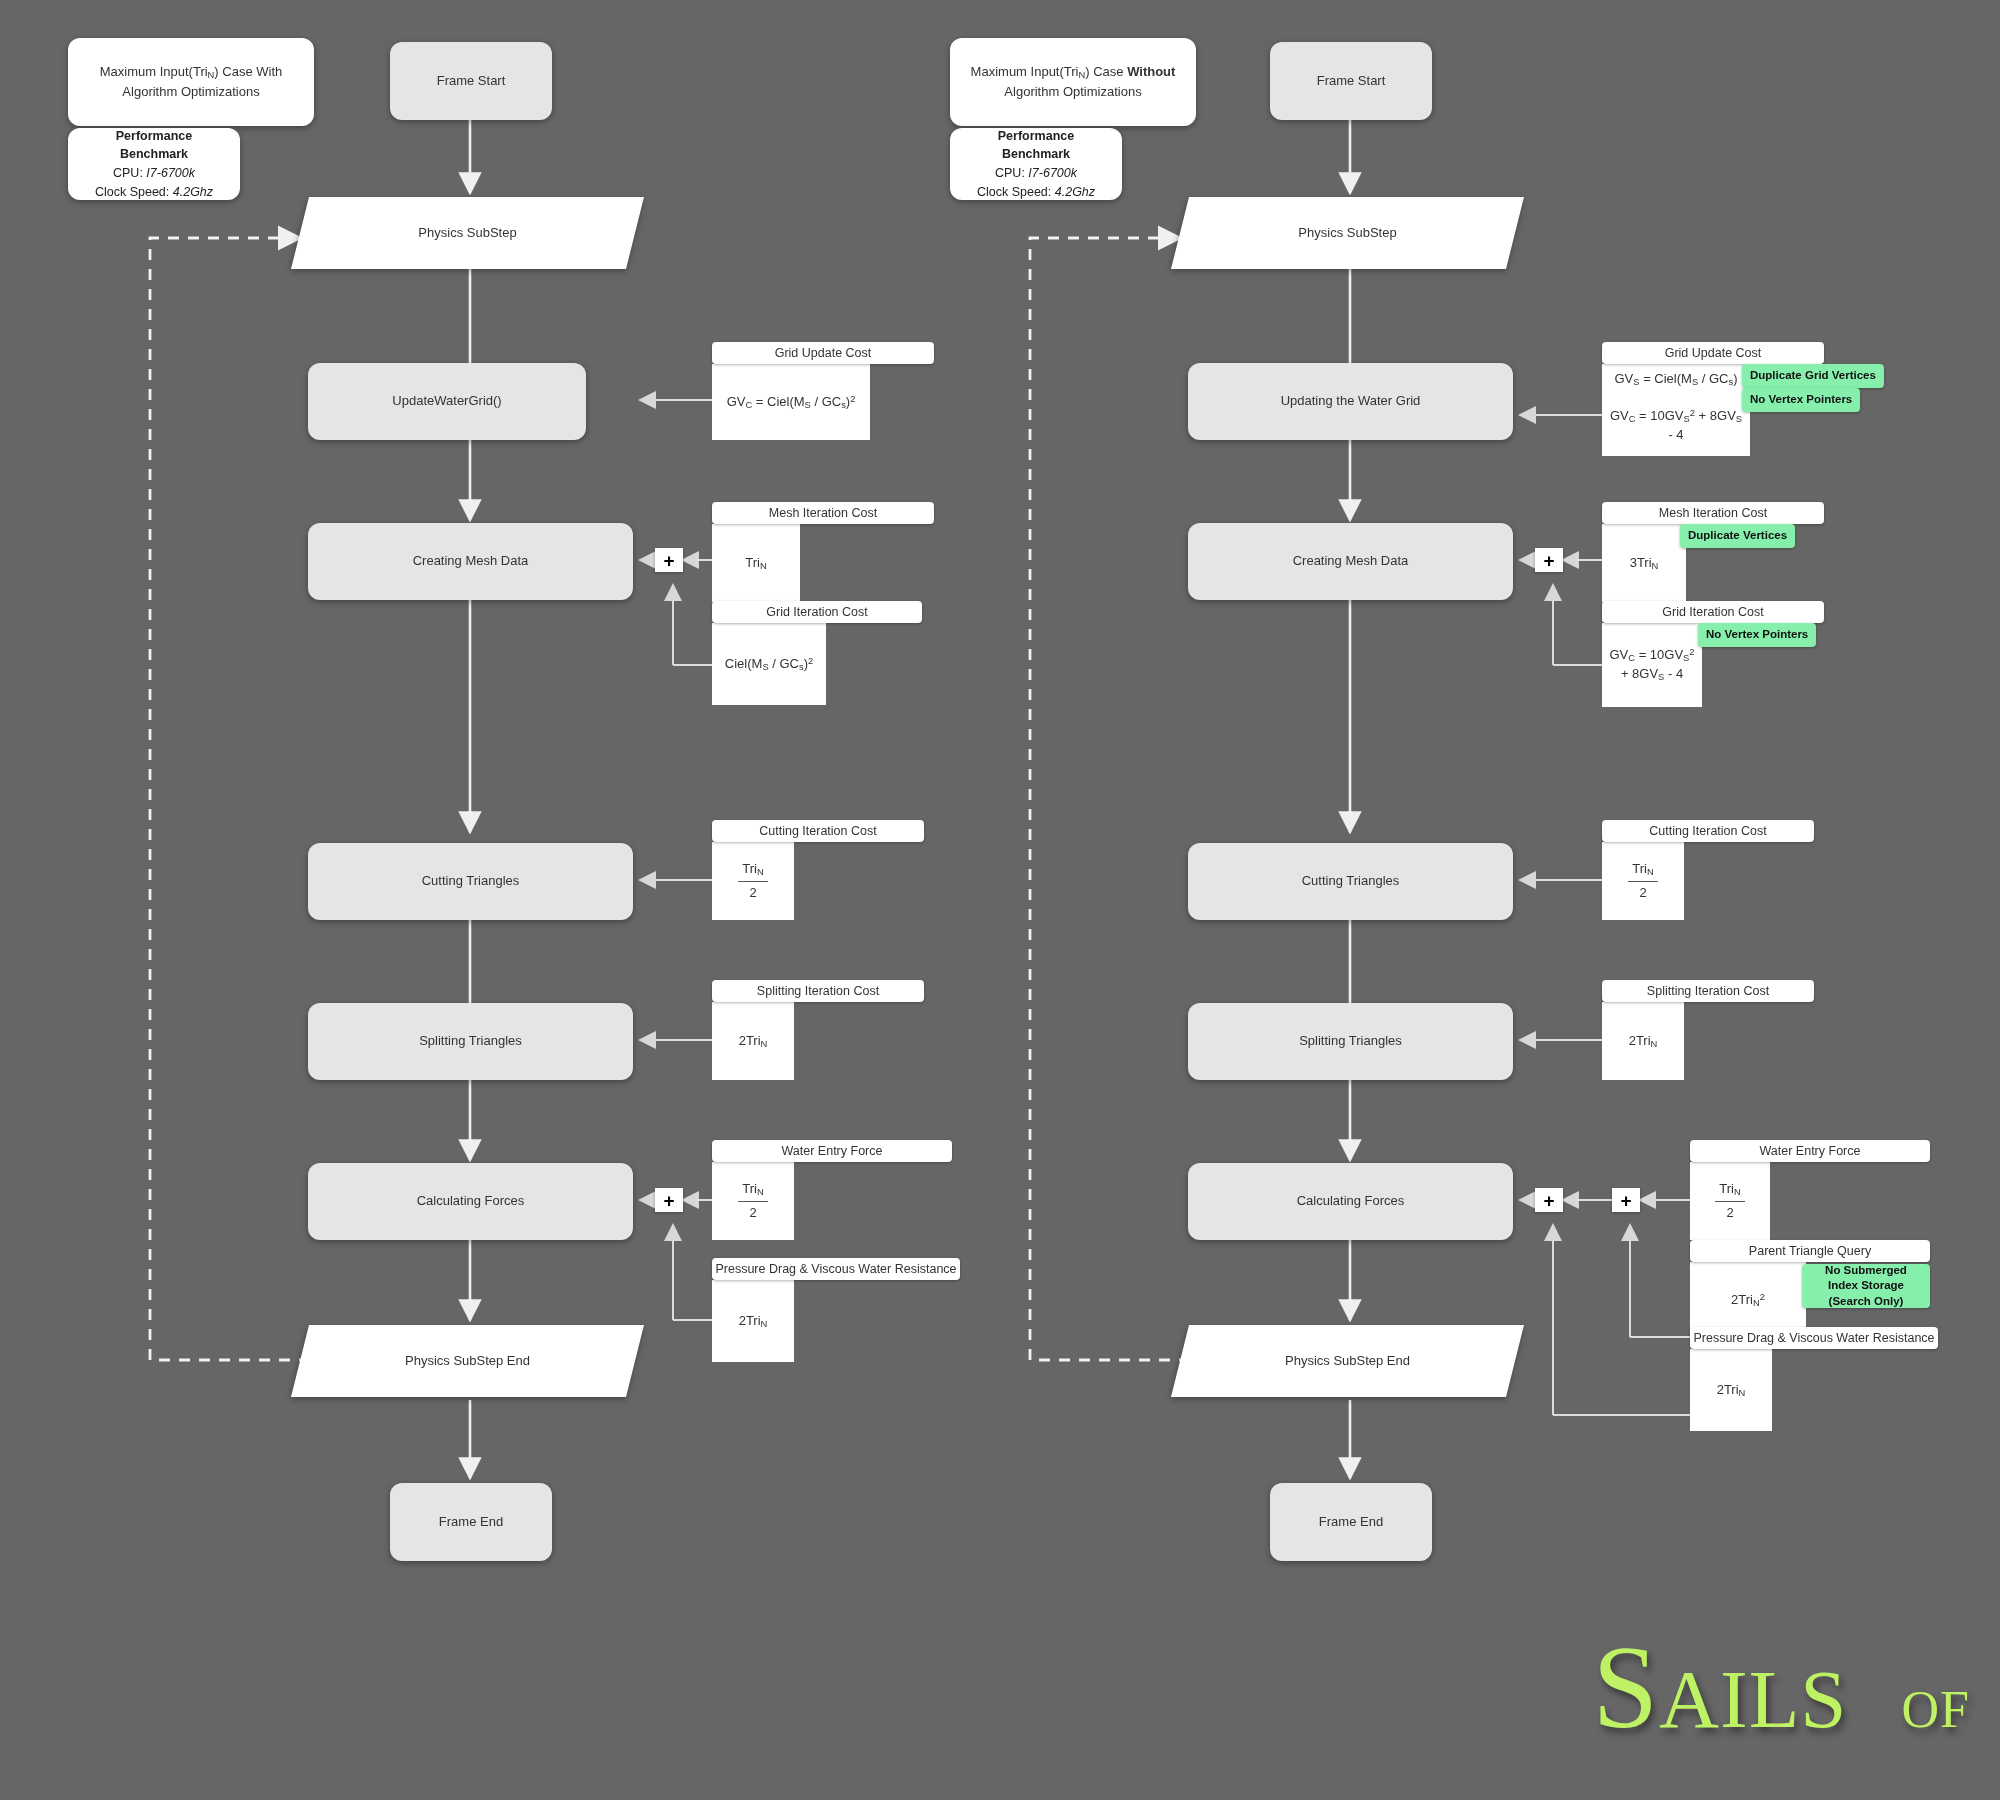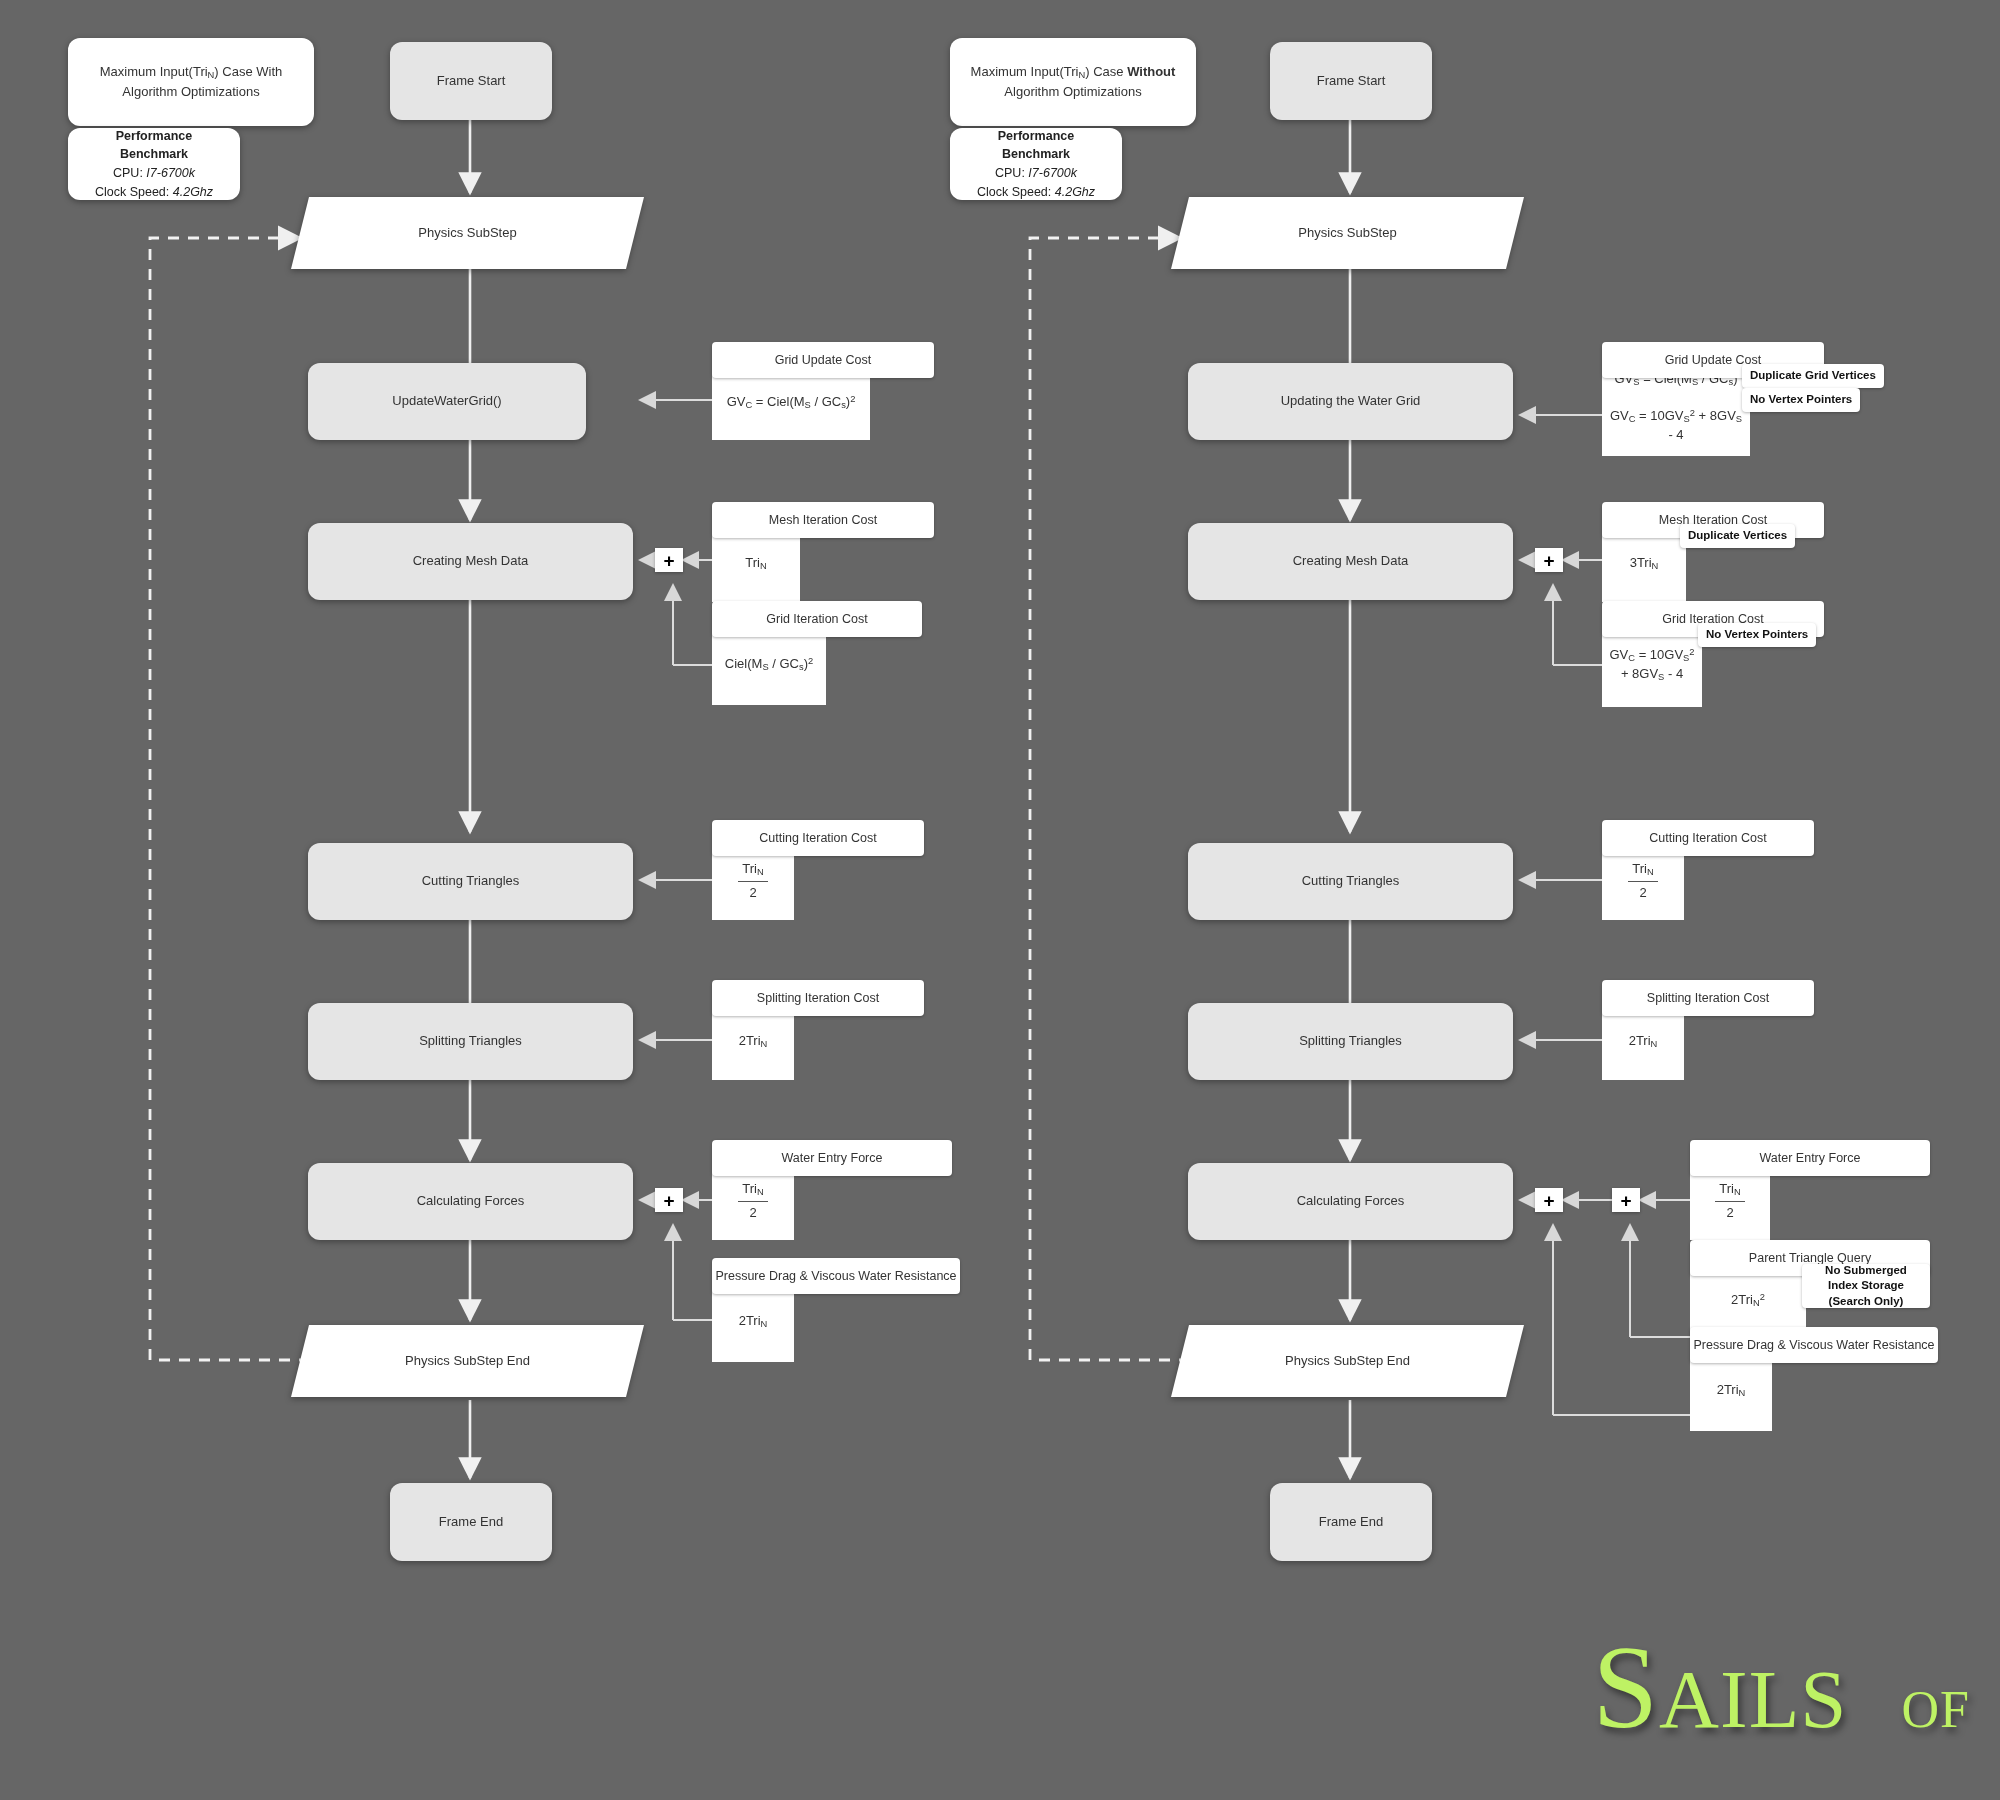--- a/index.html
+++ b/index.html
@@ -82,40 +82,40 @@
   .benchcard .bi { font-style: italic; }
   
   .costgroup { position: absolute; }
   .costhdr {
     position: absolute;
     background: #ffffff;
     color: #333;
     font-size: 12.5px;
     border-radius: 4px;
     display: flex; align-items: center; justify-content: center;
-    height: 36px;
+    height: 22px;
     box-shadow: 0 1px 3px rgba(0,0,0,0.3);
     white-space: nowrap;
     padding: 0 8px;
     z-index: 3;
   }
   .costbody {
     position: absolute;
     background: #ffffff;
     color: #333;
     font-size: 13px;
     display: flex; align-items: center; justify-content: center;
     text-align: center;
     line-height: 1.35;
     z-index: 2;
     padding: 2px 6px;
   }
   .tagbox {
     position: absolute;
-    background: #ffffff;
+    background: #86efac;
     color: #111;
     font-size: 11.5px;
     font-weight: bold;
     border-radius: 4px;
     display: flex; align-items: center; justify-content: center;
     text-align: center;
     box-shadow: 0 1px 3px rgba(0,0,0,0.3);
     line-height: 1.35;
     padding: 2px 8px;
     z-index: 4;

